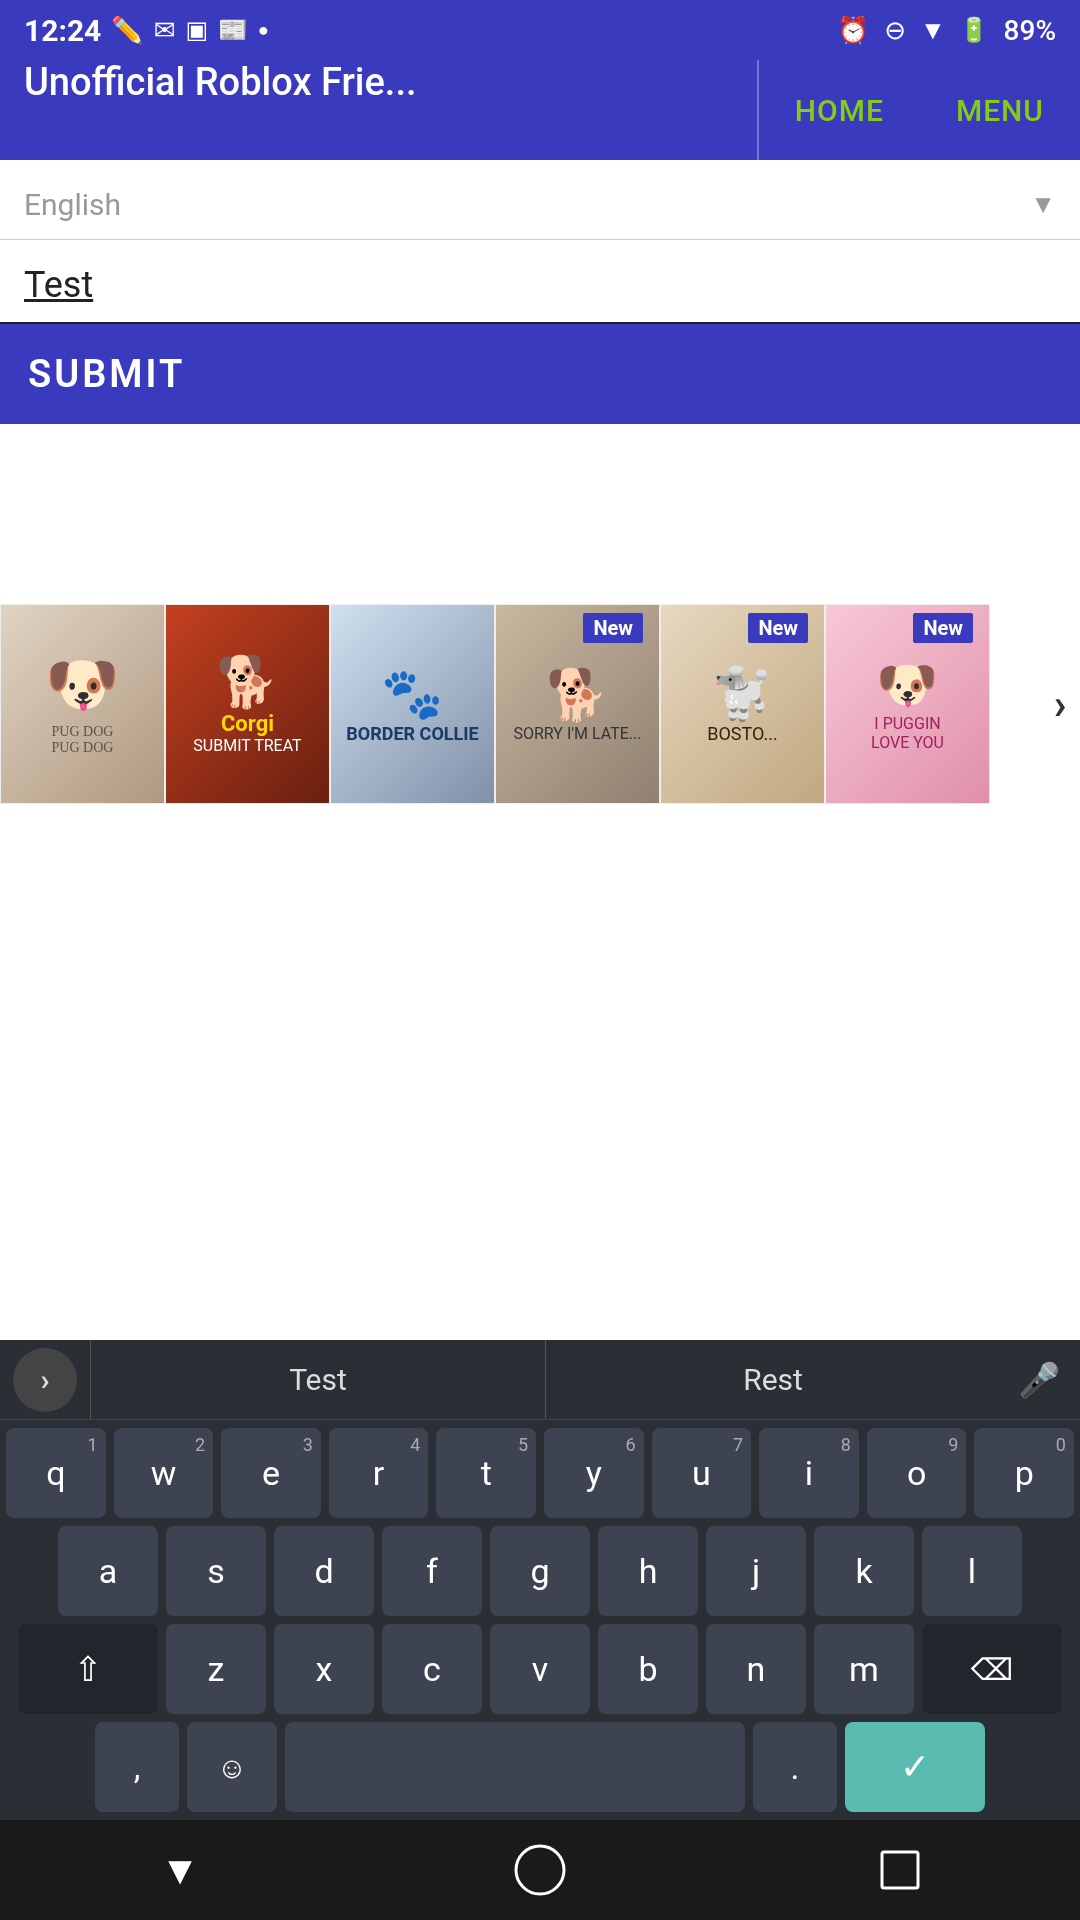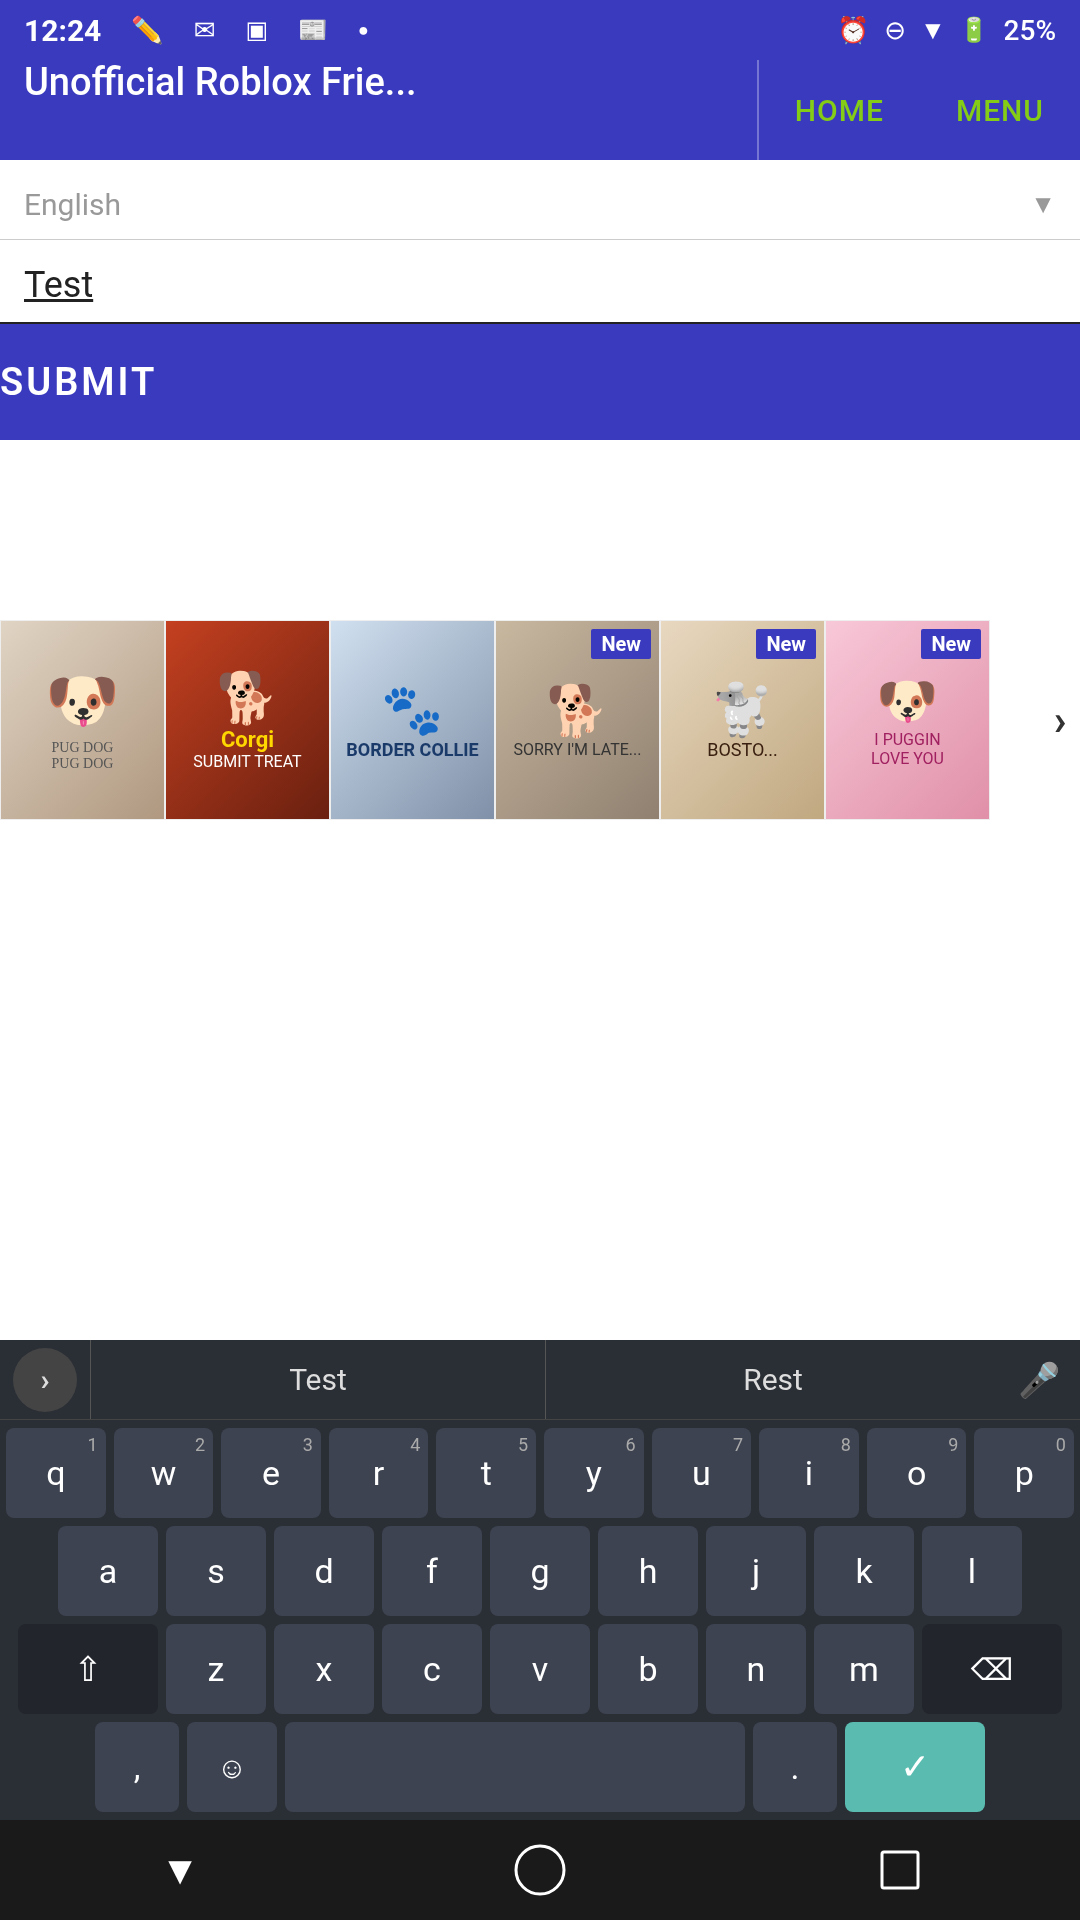--- a/index.html
+++ b/index.html
@@ -19,21 +19,21 @@
       height: 60px;
       background: #3a3abf;
       display: flex;
       align-items: center;
       justify-content: space-between;
       padding: 0 24px;
       color: white;
       font-size: 28px;
       font-weight: 500;
     }
-    .status-bar-left { display: flex; align-items: center; gap: 30px; }
+    .status-bar-left { display: flex; align-items: center; gap: 10px; }
     .status-bar-right { display: flex; align-items: center; gap: 14px; }
     .status-time { font-size: 30px; font-weight: bold; }
 
     
     .top-nav {
       width: 100%;
       height: 100px;
       background: #3a3abf;
       display: flex;
     }
@@ -87,28 +87,29 @@
     }
     .text-input-value {
       font-size: 36px;
       color: #222;
       text-decoration: underline;
     }
 
     
     .submit-btn {
       width: 100%;
-      height: 116px;
+      height: 100px;
       background: #3a3abf;
       color: white;
       font-size: 38px;
       font-weight: 600;
       letter-spacing: 3px;
       display: flex;
       align-items: center;
+      padding-left: 28px;
       cursor: pointer;
     }
 
     
     .content-space {
       width: 100%;
       height: 180px;
       background: #fff;
     }
 
@@ -125,21 +126,21 @@
       width: 165px;
       height: 200px;
       flex-shrink: 0;
       position: relative;
       overflow: hidden;
       border: 1px solid #eee;
     }
     .new-badge {
       position: absolute;
       top: 8px;
-      right: 8px;
+      right: 16px;
       background: #3a3abf;
       color: white;
       font-size: 20px;
       font-weight: bold;
       padding: 3px 10px;
       border-radius: 2px;
     }
     .carousel-arrow {
       position: absolute;
       right: 0;
@@ -303,21 +304,21 @@
     <span style="font-size:26px;">✉</span>
     <span style="font-size:24px;">▣</span>
     <span style="font-size:24px;">📰</span>
     <span style="font-size:18px;">●</span>
   </div>
   <div class="status-bar-right">
     <span style="font-size:26px;">⏰</span>
     <span style="font-size:26px;">⊖</span>
     <span style="font-size:26px;">▼</span>
     <span style="font-size:24px;">🔋</span>
-    <span style="font-size:28px;">25%</span>
+    <span style="font-size:28px;">89%</span>
   </div>
 </div>
 
 <div class="top-nav">
   <div class="nav-title">Unofficial Roblox Frie...</div>
   <div class="nav-divider"></div>
   <div class="nav-home">HOME</div>
   <div class="nav-menu">MENU</div>
 </div>
 

